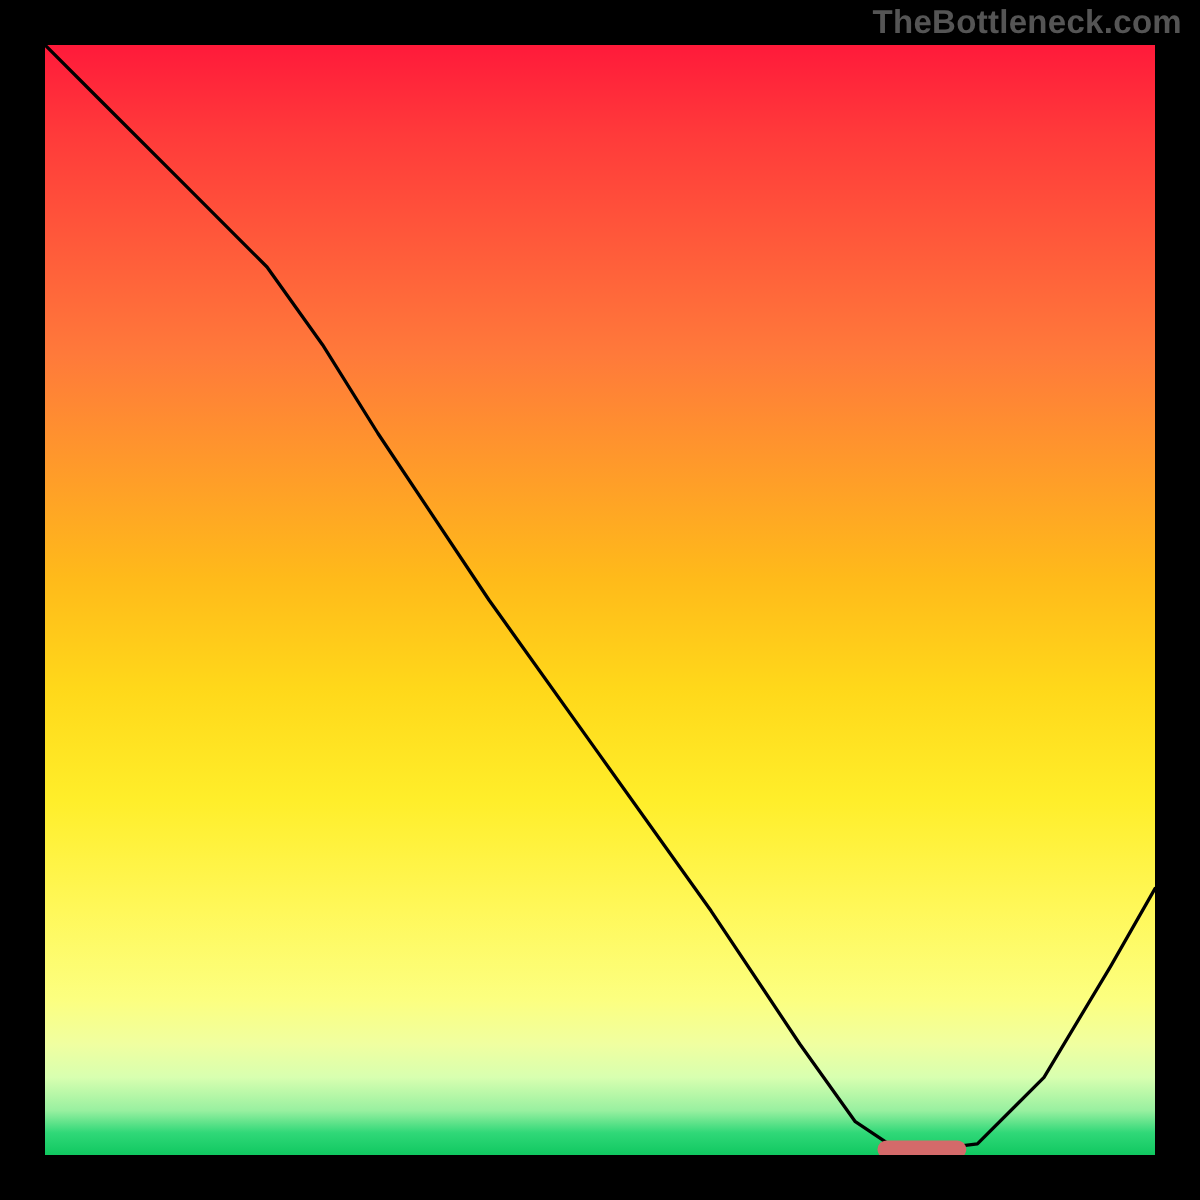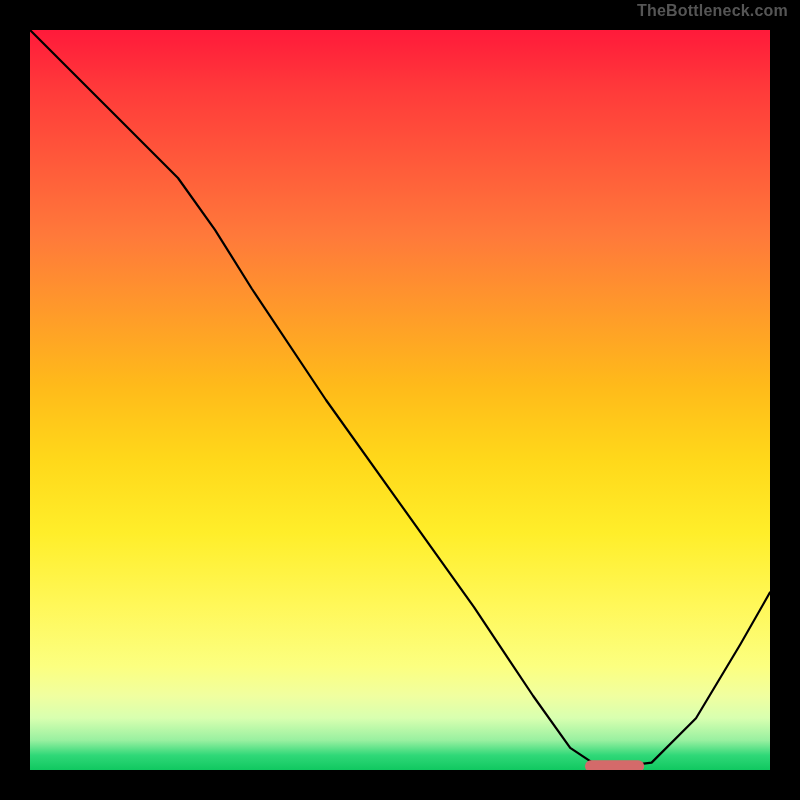--- a/index.html
+++ b/index.html
@@ -15,21 +15,21 @@
     position: relative;
     width: 800px;
     height: 800px;
     background: #000;
   }
   .watermark {
     position: absolute;
     top: 2px;
     right: 12px;
     color: #555;
-    font-size: 16px;
+    font-size: 22px;
     font-weight: 600;
     letter-spacing: 0.2px;
   }
   .plot-area {
     position: absolute;
     left: 30px;
     top: 30px;
     width: 740px;
     height: 740px;
     background: linear-gradient(to bottom,

